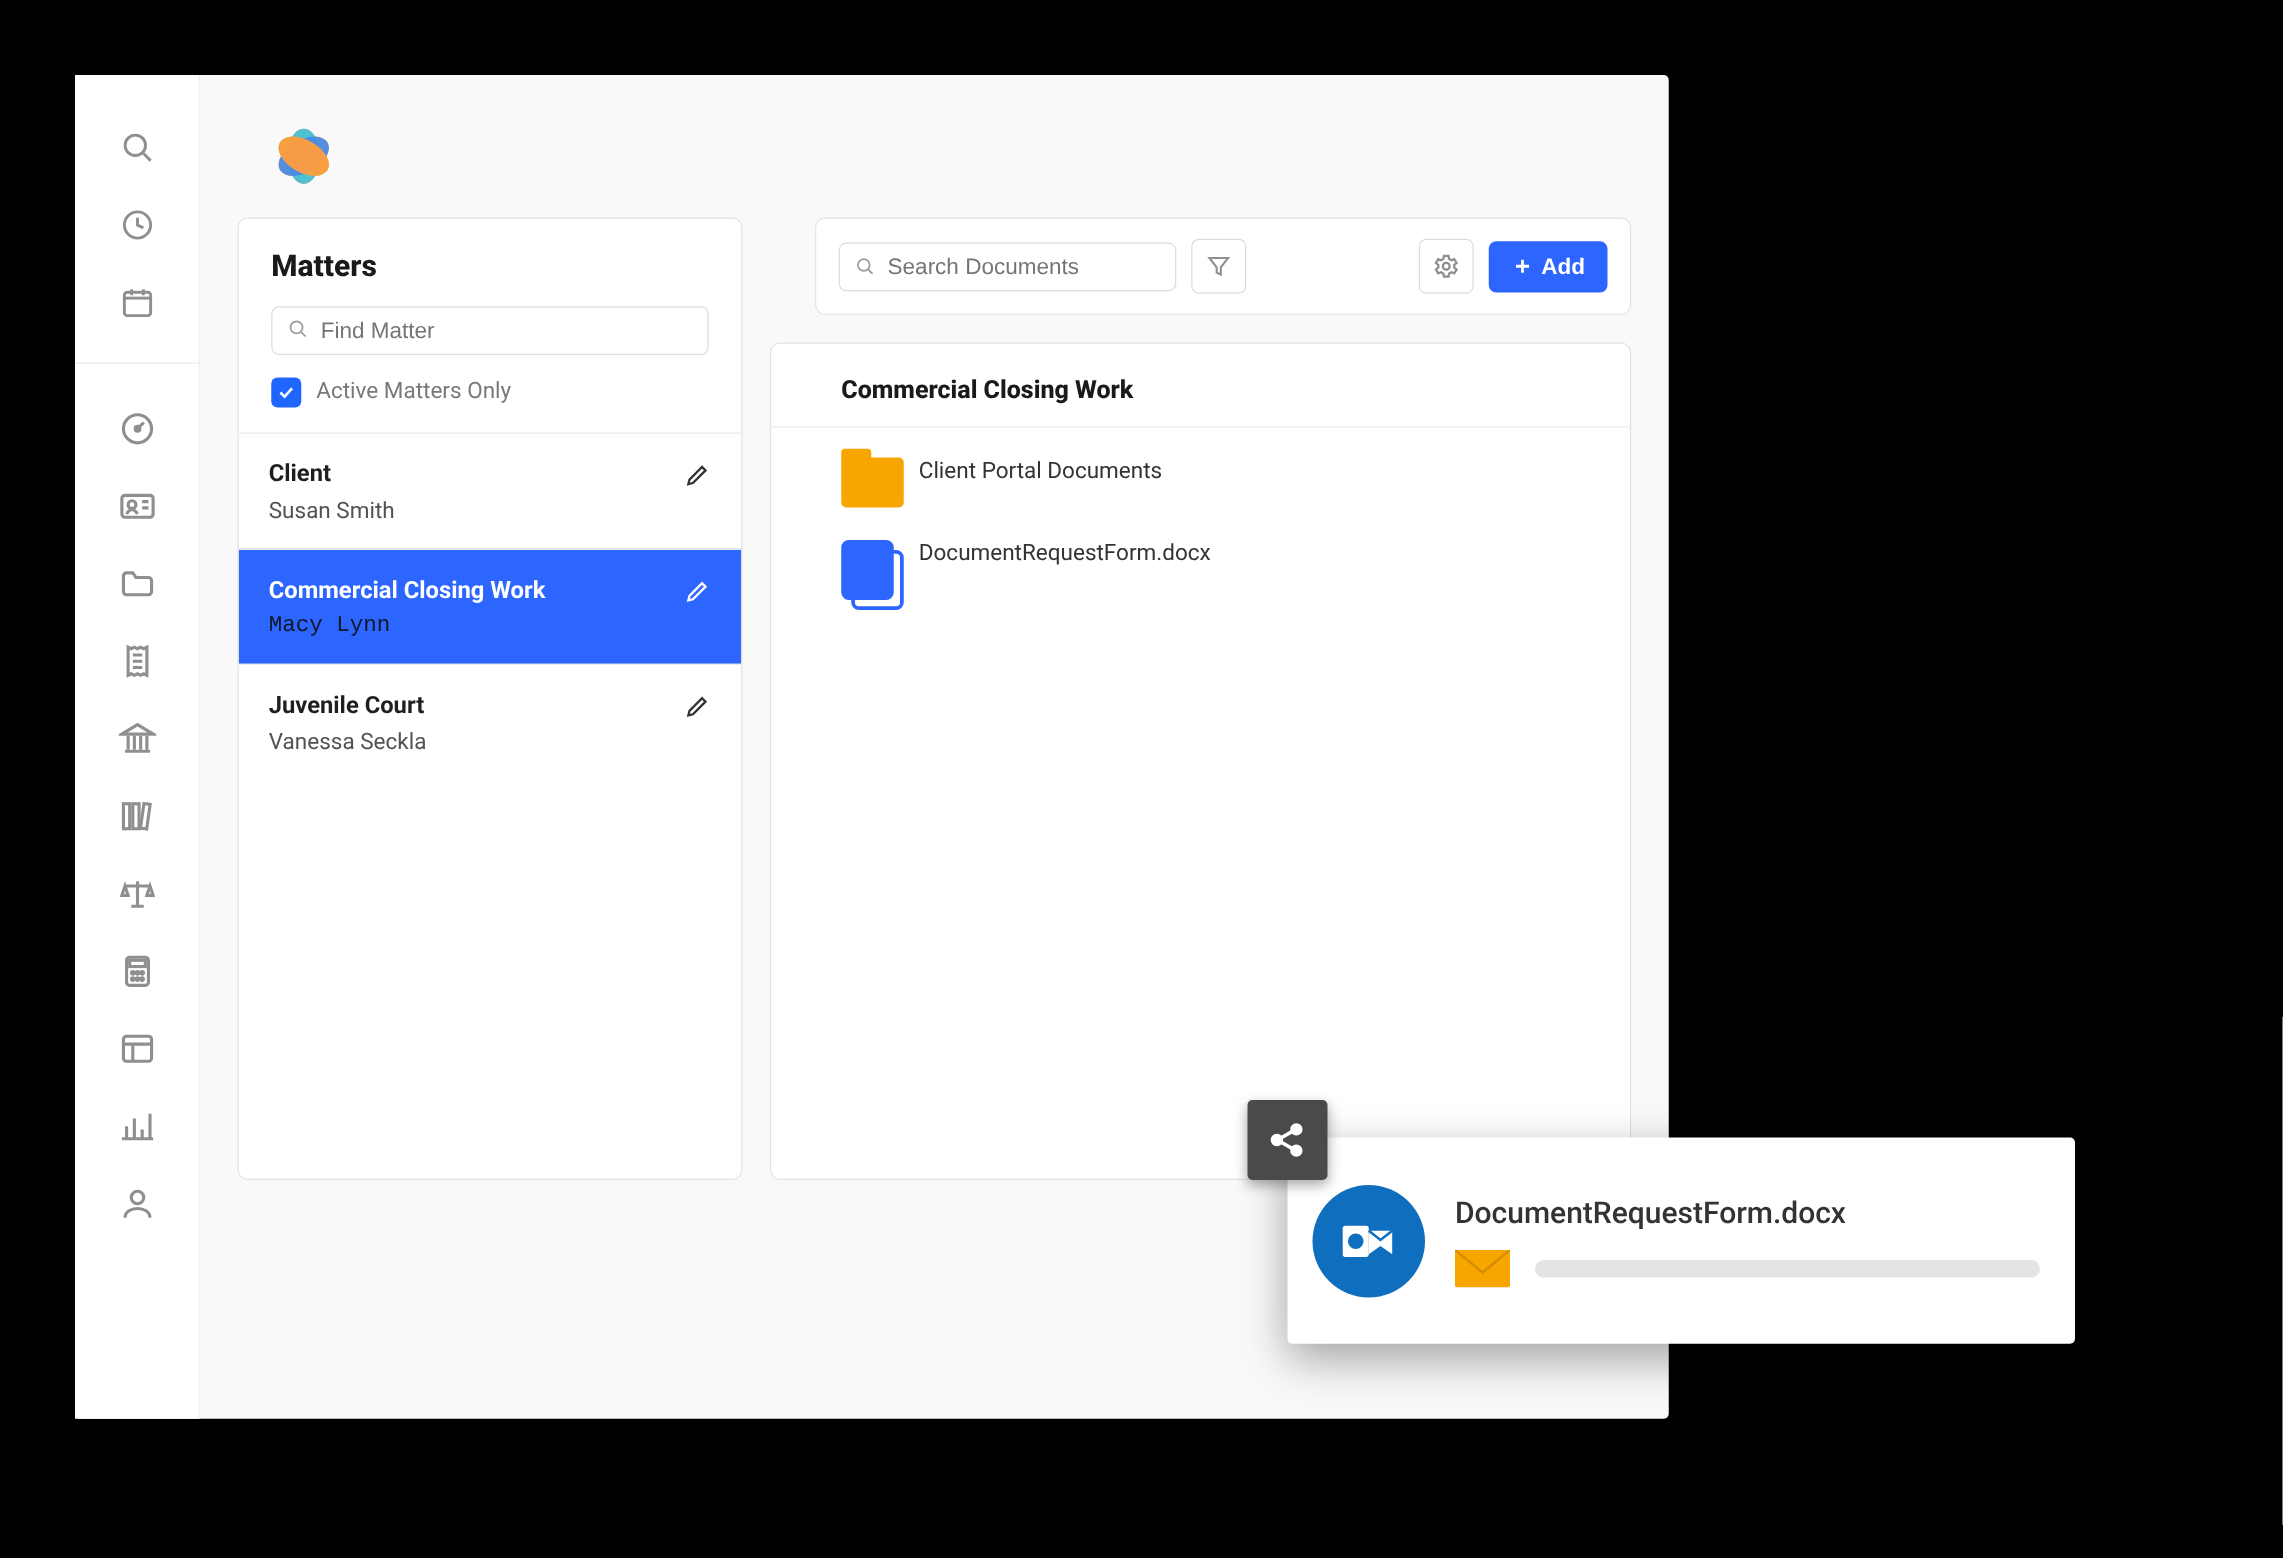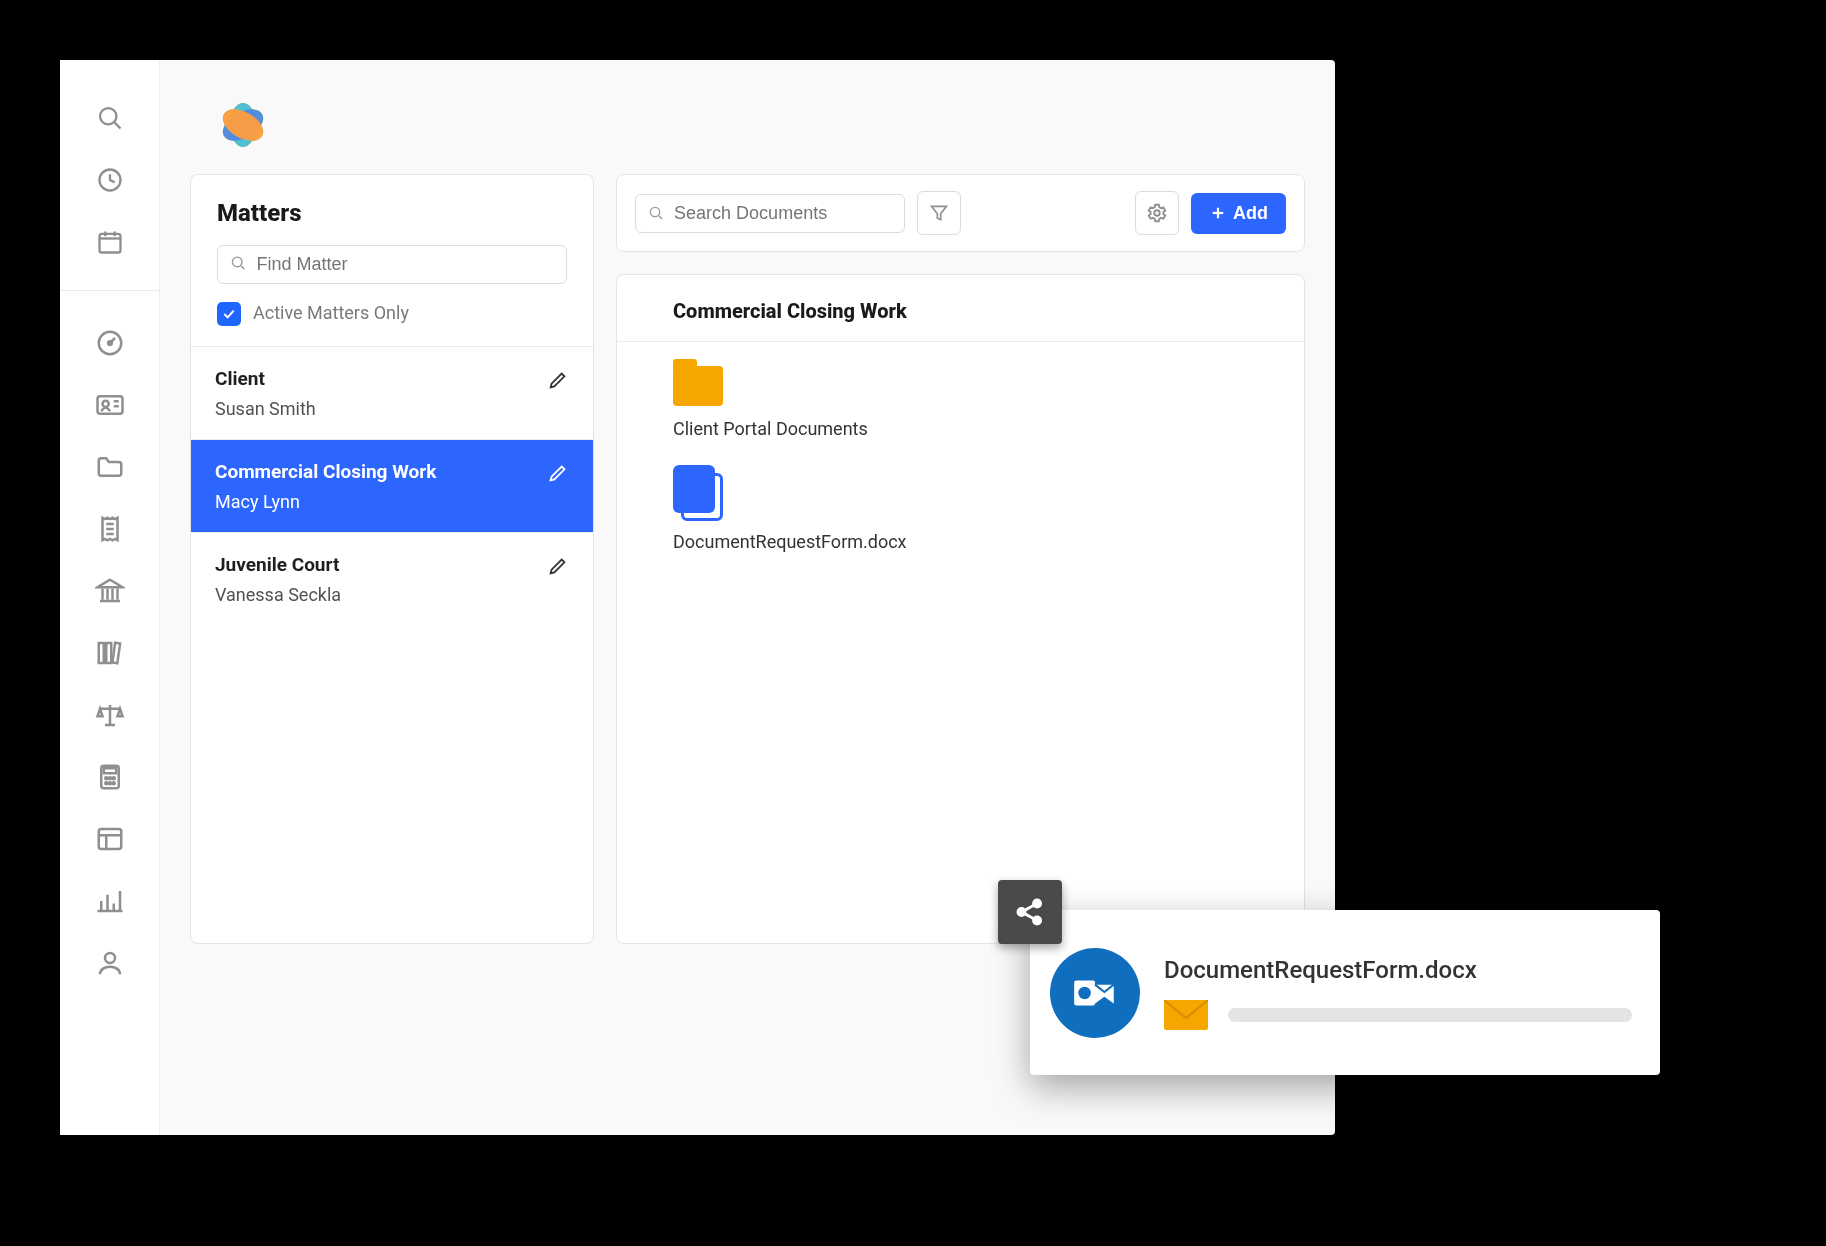--- a/index.html
+++ b/index.html
@@ -126,38 +126,39 @@
     margin-bottom: 8px;
   }
   .matter-item .mclient {
     font-size:18px;
     color:#525252;
   }
   .matter-item.selected {
     background:#2d65ff;
   }
   .matter-item.selected .mname { color:#fff;}
-  .matter-item.selected .mclient { color:#ffffff;}
+  .matter-item.selected .mclient { color:#0f172a;font-family:Liberation Mono, monospace;}
   .matter-item.selected svg { stroke:#fff !important;}
   .pencil { flex-shrink:0; margin-top:2px;}
   
   .right-col {
     flex:1;
     display:flex;
     flex-direction:column;
     gap:22px;
   }
   .toolbar {
     background:#fff;
     border:1px solid #e4e4e4;
     border-radius:8px;
     padding:16px 18px;
     display:flex;
     align-items:center;
     gap:12px;
+    margin-left:36px;
   }
   .search-docs {
     flex:0 0 270px;
     display:flex;align-items:center;gap:10px;
     border:1px solid #dcdcdc;border-radius:6px;
     padding:8px 12px;color:#8f8f8f;
   }
   .search-docs input{
     border:none;outline:none;font-size:18px;color:#555;width:100%;background:transparent;
   }
@@ -177,21 +178,21 @@
   }
   .docs-title {
     padding:24px 56px 18px 56px;
     font-size:20px;font-weight:800;color:#1a1a1a;
     border-bottom:1px solid #ececec;
   }
   .doc-list {
     padding: 24px 56px;
     display:flex;flex-direction:column;gap:26px;
   }
-  .doc-item { display:flex;flex-direction:column;gap:12px;}
+  .doc-item { display:flex;gap:12px;}
   .folder-ic {
     width:50px;height:40px;border-radius:4px;background:#f7a600;position:relative;
   }
   .folder-ic::before{
     content:'';position:absolute;top:-7px;left:0;width:24px;height:10px;background:#f7a600;border-radius:3px 3px 0 0;
   }
   .docx-wrap{position:relative;width:50px;height:54px;}
   .docx-back{position:absolute;left:8px;top:8px;width:42px;height:48px;border-radius:6px;background:#fff;border:3px solid #2d65ff;}
   .docx-front{position:absolute;left:0;top:0;width:42px;height:48px;border-radius:6px;background:#2d65ff;}
   .doc-label{font-size:18px;color:#333;}

